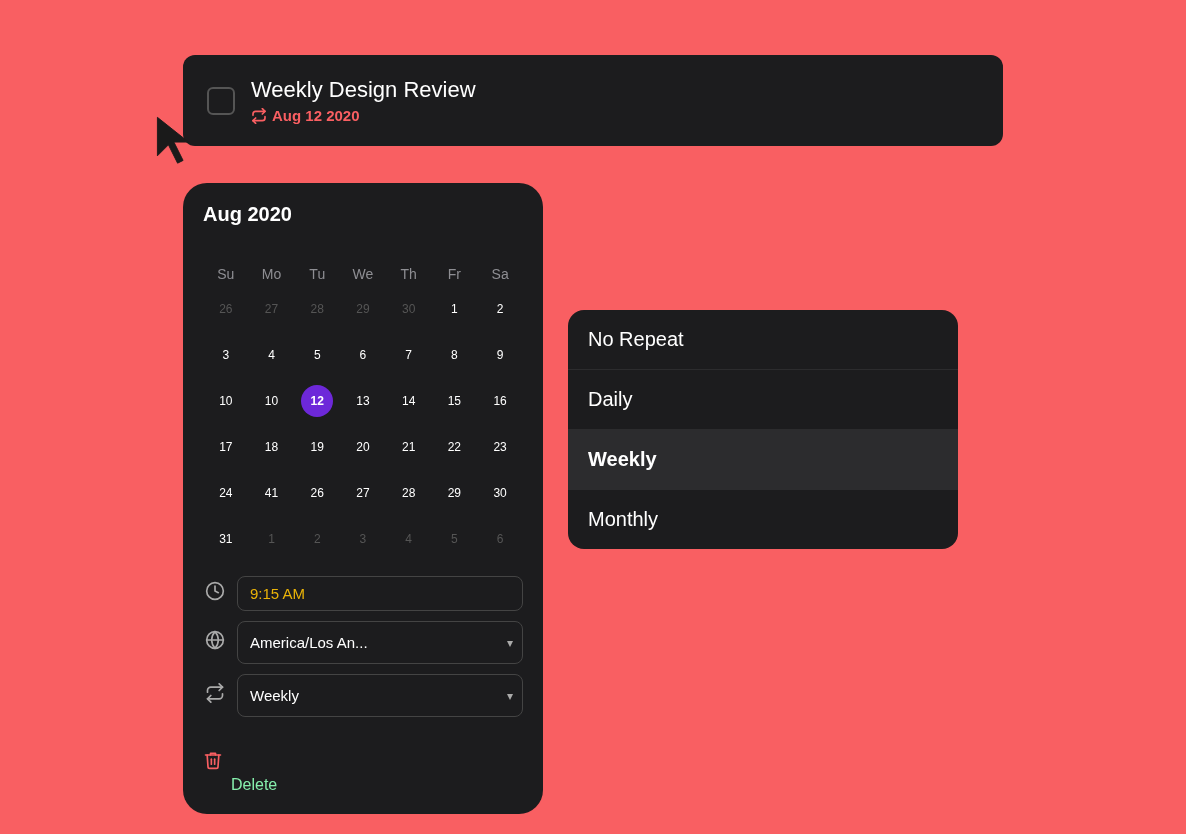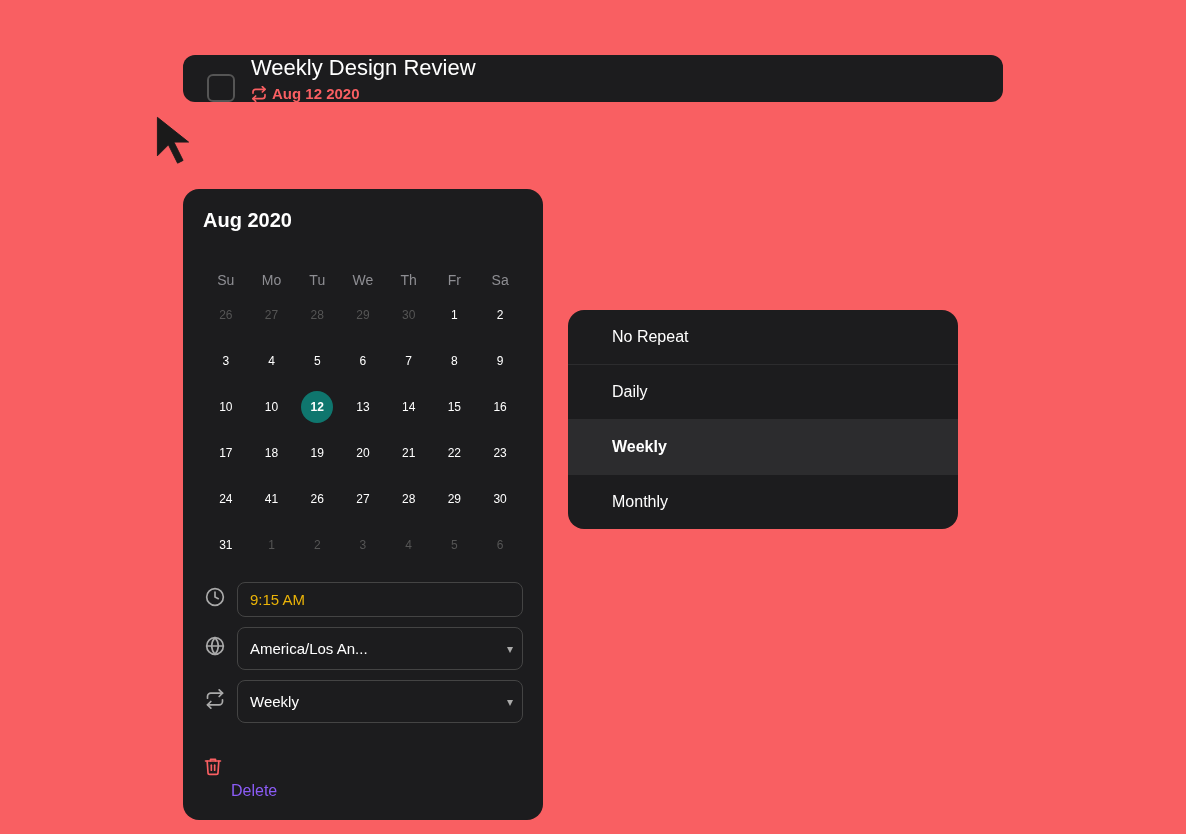--- a/index.html
+++ b/index.html
@@ -14,23 +14,23 @@
     }
 
     
     .task-bar {
       position: absolute;
       top: 55px;
       left: 183px;
       right: 183px;
       background: #1c1c1e;
       border-radius: 12px;
-      padding: 0 24px;
-      display: flex;
-      align-items: flex-end;
+      padding: 22px 24px;
+      display: flex;
+      align-items: center;
       gap: 16px;
     }
 
     .task-checkbox {
       width: 28px;
       height: 28px;
       border: 2px solid #555;
       border-radius: 6px;
       flex-shrink: 0;
       background: transparent;
@@ -67,25 +67,25 @@
     }
 
     .cursor-svg {
       width: 50px;
       height: 55px;
     }
 
     
     .calendar-popup {
       position: absolute;
-      top: 189px;
+      top: 183px;
       left: 183px;
       width: 360px;
       background: #1c1c1e;
-      border-radius: 16px;
+      border-radius: 24px;
       padding: 20px;
     }
 
     .calendar-month-title {
       color: #ffffff;
       font-size: 20px;
       font-weight: 700;
       margin-bottom: 16px;
     }
 
@@ -122,21 +122,21 @@
     .calendar-grid td .day-circle {
       width: 32px;
       height: 32px;
       border-radius: 50%;
       display: inline-flex;
       align-items: center;
       justify-content: center;
     }
 
     .calendar-grid td .day-circle.selected-circle {
-      background: #0f766e;
+      background: #6d28d9;
       font-weight: 700;
     }
 
     
     .calendar-controls {
       margin-top: 14px;
       display: flex;
       flex-direction: column;
       gap: 10px;
     }
@@ -208,41 +208,41 @@
       margin-top: 4px;
       cursor: pointer;
     }
 
     .delete-icon {
       color: #f95f62;
       font-size: 18px;
     }
 
     .delete-label {
-      color: #8b5cf6;
+      color: #86efac;
       font-size: 16px;
       font-weight: 500;
       margin-top: 45px;
     }
 
     
     .repeat-options {
       position: absolute;
       top: 310px;
       left: 568px;
       width: 390px;
       background: #1c1c1e;
       border-radius: 16px;
       overflow: hidden;
     }
 
     .repeat-option {
-      padding: 18px 44px;
+      padding: 18px 20px;
       color: #ffffff;
-      font-size: 16px;
+      font-size: 20px;
       cursor: pointer;
       border-bottom: 1px solid #2c2c2e;
     }
 
     .repeat-option:last-child {
       border-bottom: none;
     }
 
     .repeat-option.active {
       background: #2c2c2e;

